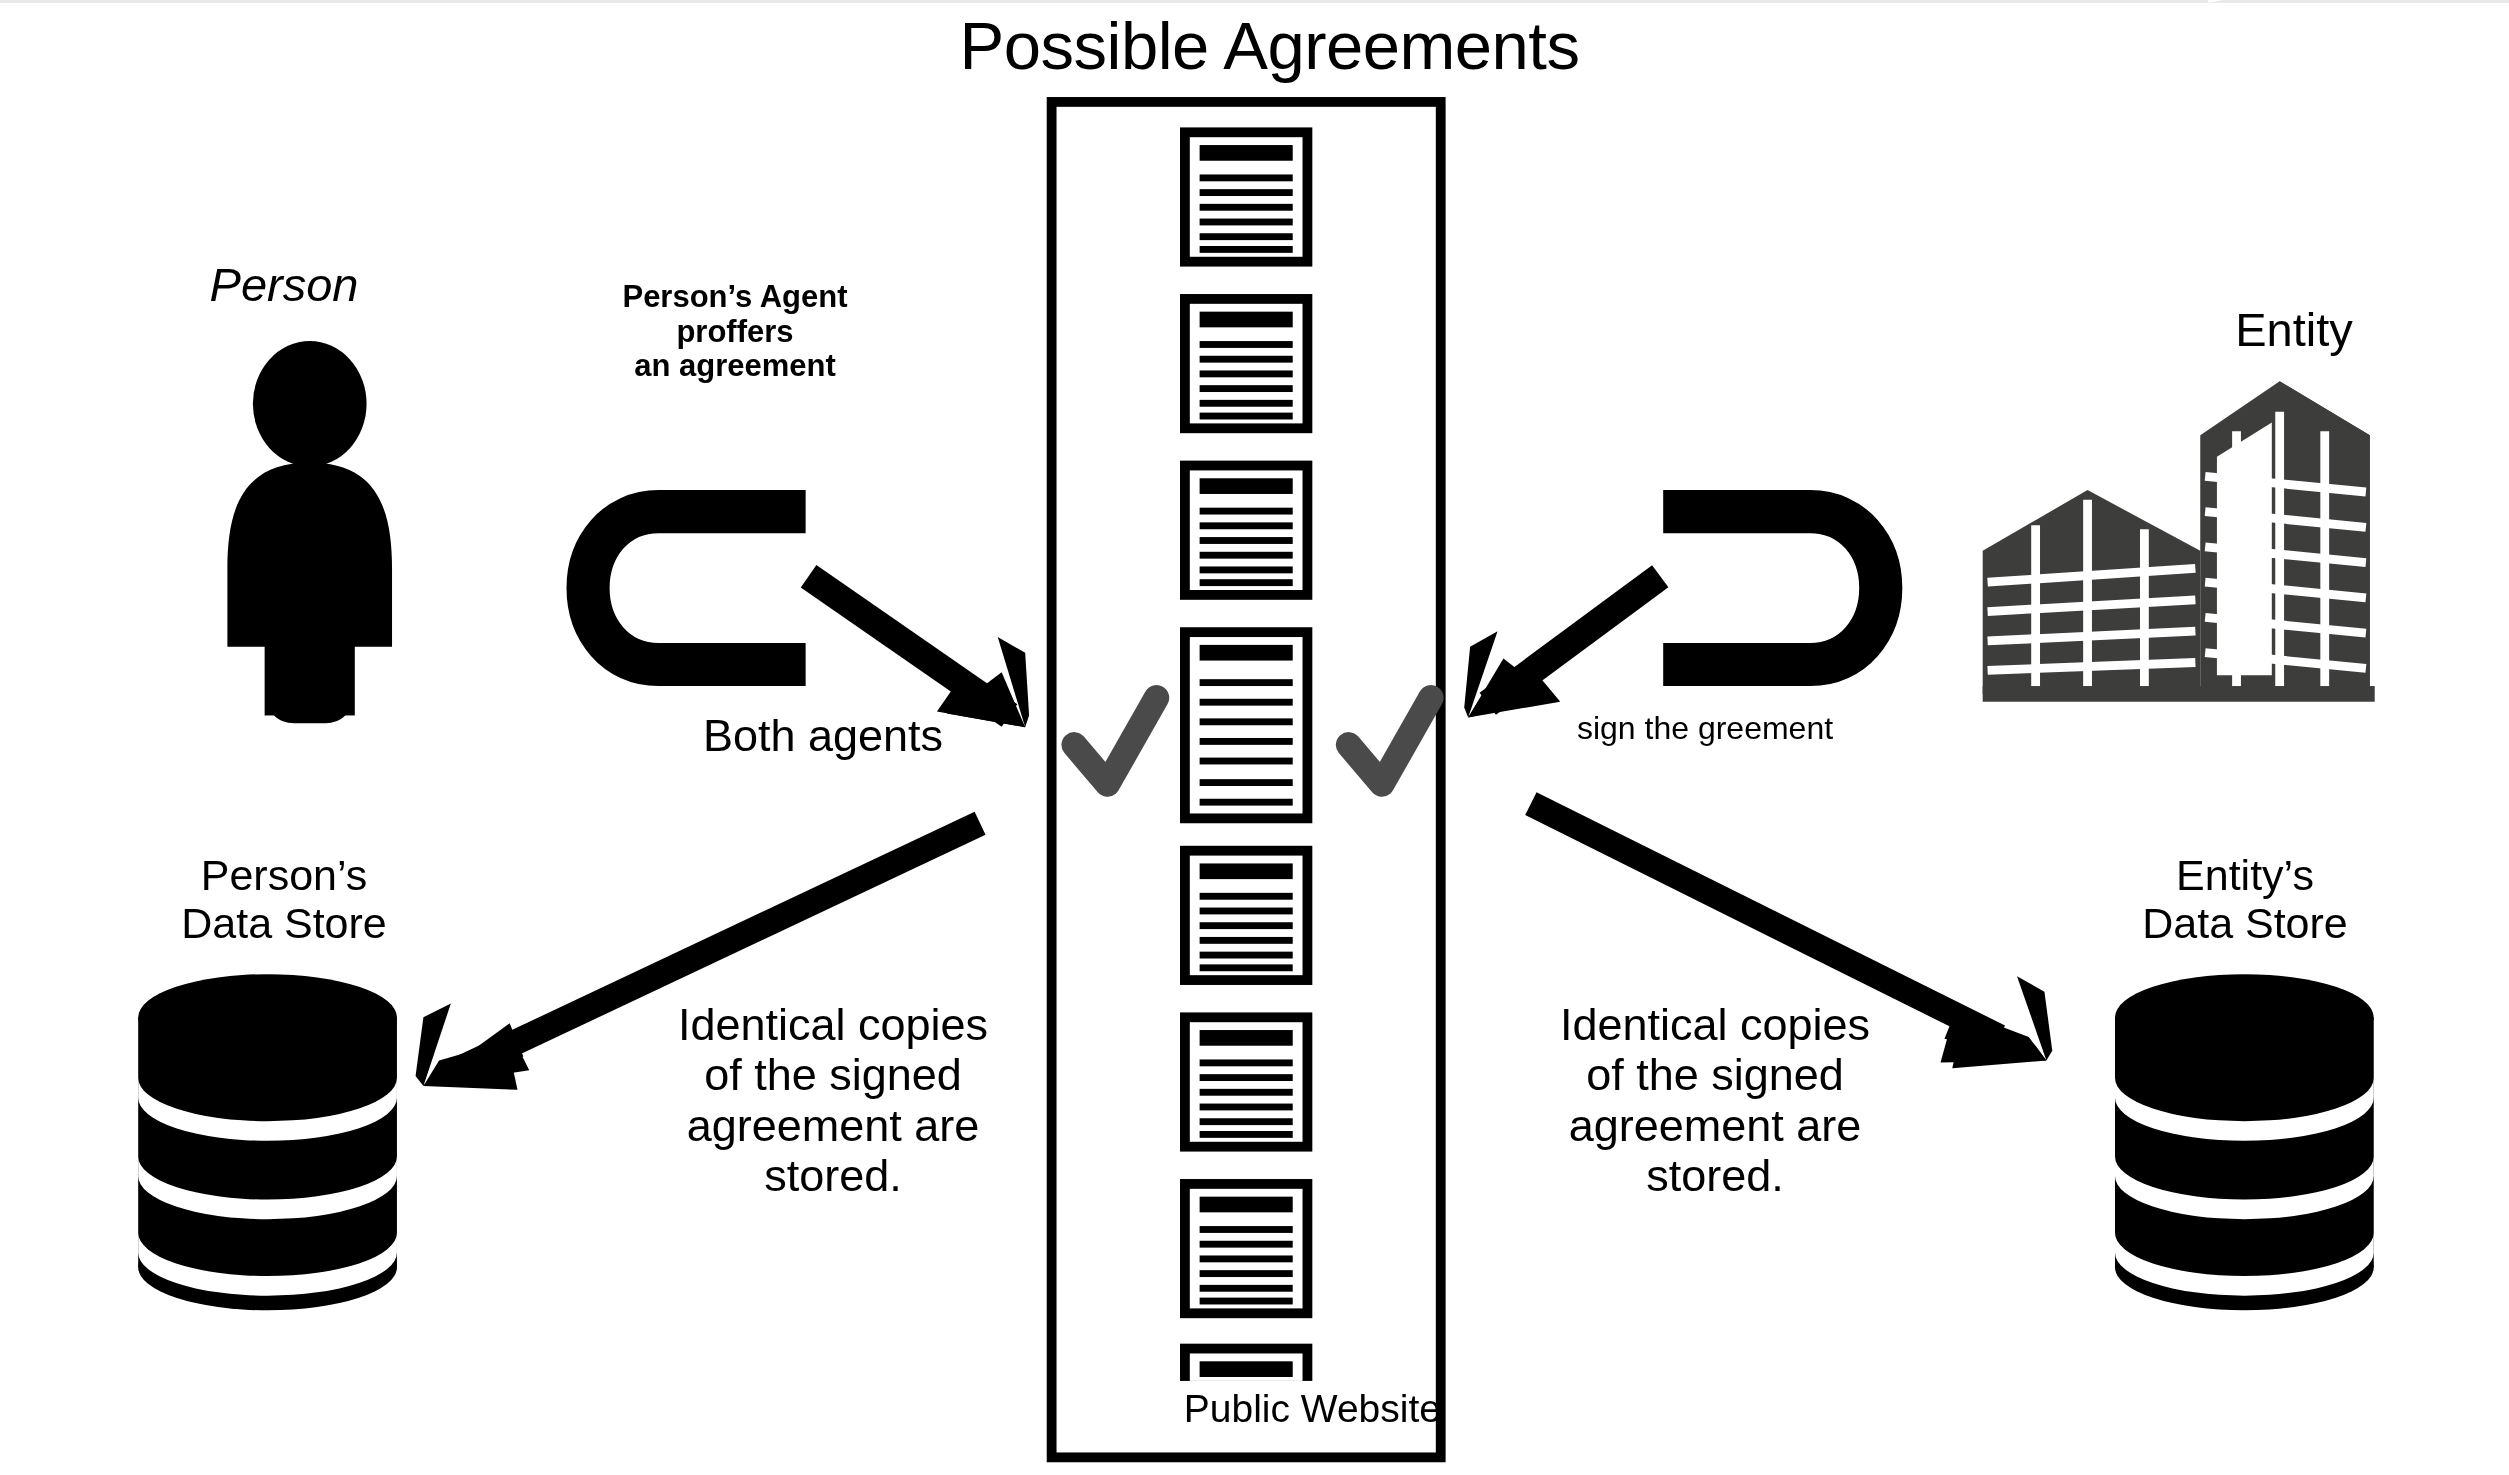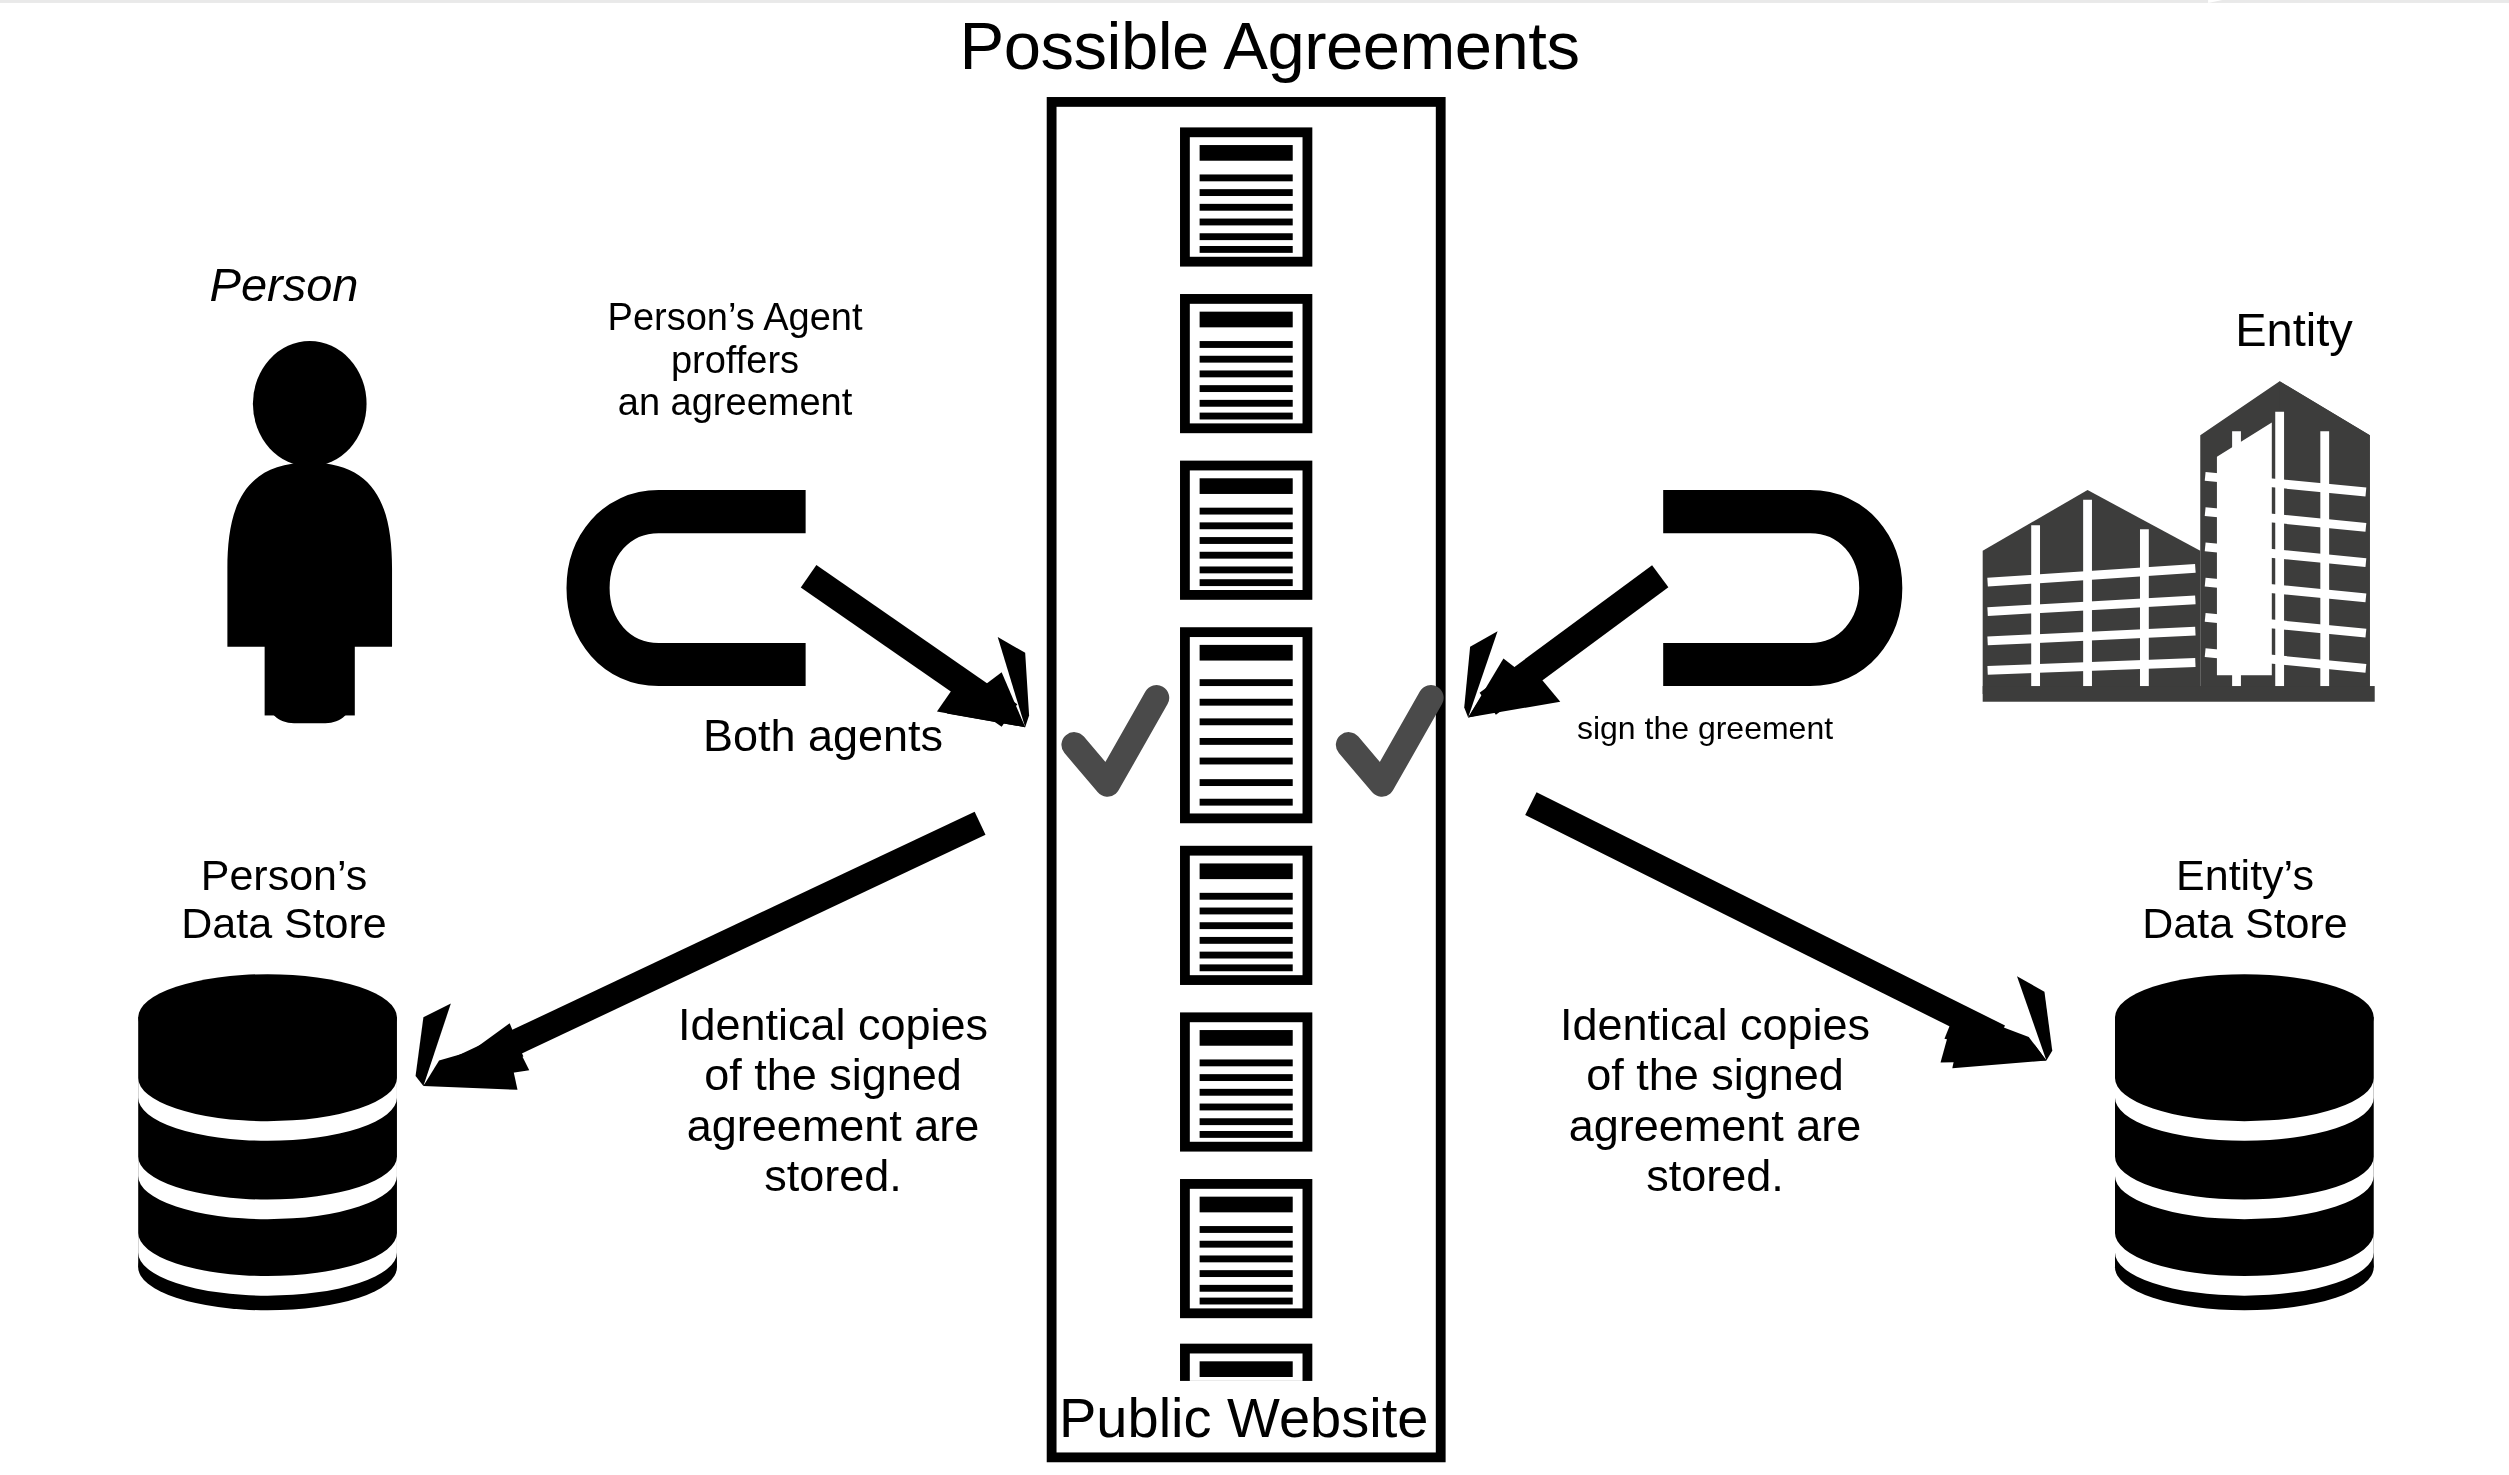--- a/index.html
+++ b/index.html
@@ -35,29 +35,29 @@
   #title {
     left: 0;
     top: 7.8px;
     width: 2509px;
     font-size: 67px;
     letter-spacing: -0.5px;
     padding-left: 15px;
   }
   #label-person   { left: 127px;  top: 259px; width: 314px; font-size: 47px; font-style: italic; }
   #label-entity   { left: 2137px; top: 274px; width: 314px; font-size: 47px; margin-top: 30px; }
-  #label-person-agent { left: 490px;  top: 296px; width: 490px; font-size: 38px; }
+  #label-person-agent { left: 490px;  top: 280px; width: 490px; font-size: 31px; font-weight: bold; }
   #label-entity-agent { left: 1529px; top: 274px; width: 510px; font-size: 47px; }
   #label-both-agents  { left: 627px;  top: 711px; width: 392px; font-size: 45px; }
   #label-sign-agreement { left: 1460px; top: 711px; width: 490px; font-size: 32px; }
   #label-person-store { left: 88px;  top: 851px; width: 392px; font-size: 43px; }
   #label-entity-store { left: 2049px; top: 851px; width: 392px; font-size: 43px; }
   #label-copies-left  { left: 588px;  top: 1000px; width: 490px; font-size: 45px; }
   #label-copies-right { left: 1470px; top: 1000px; width: 490px; font-size: 45px; }
-  #label-public-website { left: 1059px; top: 1387px; width: 382px; font-size: 56px; text-align: left; }
+  #label-public-website { left: 1059px; top: 1387px; width: 382px; font-size: 39px; text-align: right; }
 </style>
 </head>
 <body>
 
 <div id="canvas">
 
   <div class="txt" id="title">Possible Agreements</div>
 
   <div class="txt" id="label-person">Person</div>
 

